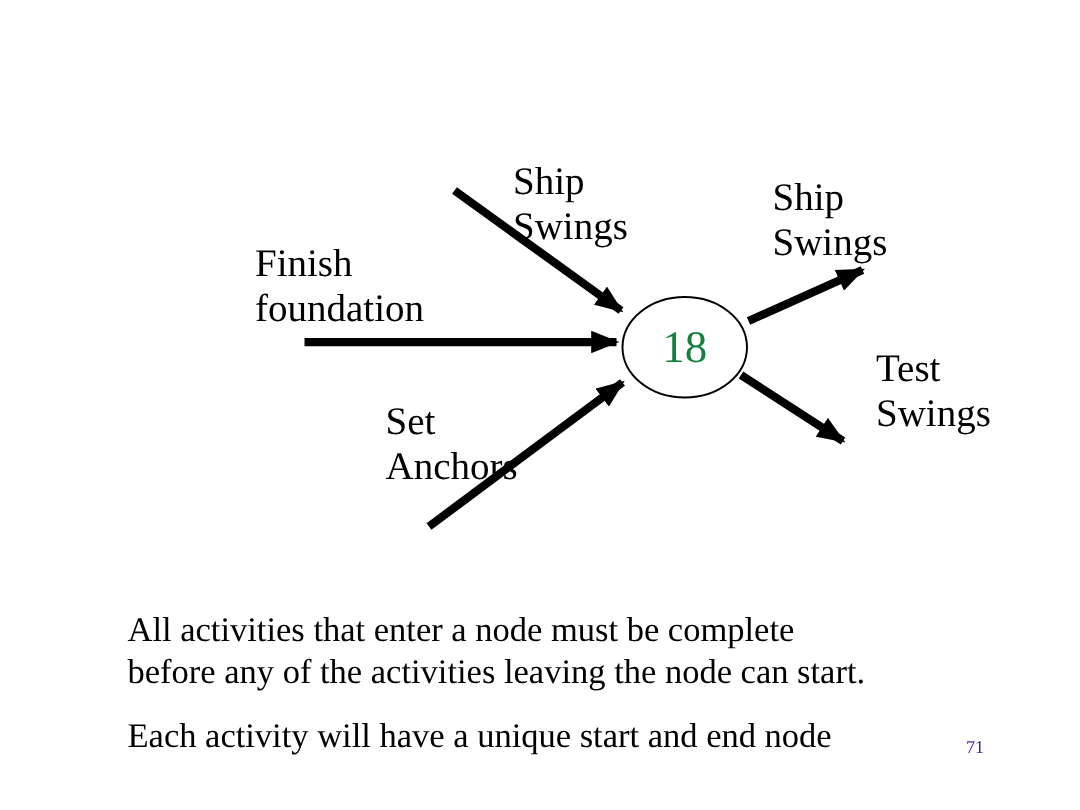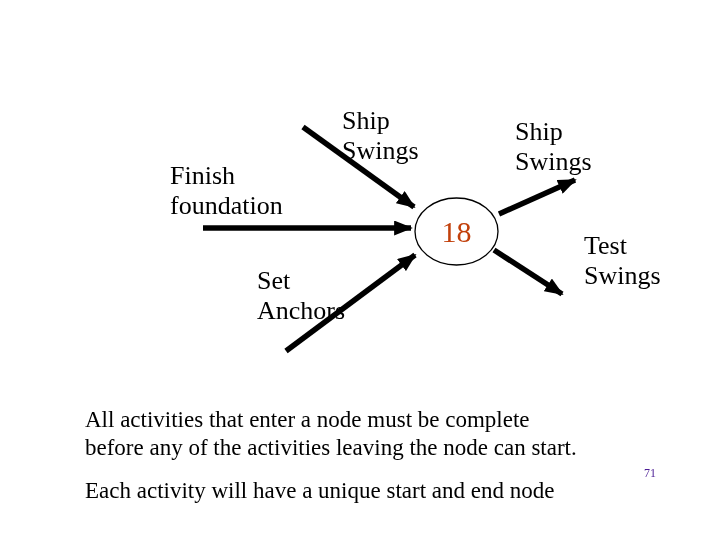--- a/index.html
+++ b/index.html
@@ -33,36 +33,36 @@
   .node-number {
     position: absolute;
     left: 415px;
     top: 198px;
     width: 83px;
     height: 67px;
     display: flex;
     align-items: center;
     justify-content: center;
     font-size: 30px;
-    color: #c2410c;
+    color: #15803d;
   }
   .note {
     position: absolute;
     left: 85px;
     font-size: 23px;
     line-height: 28px;
     white-space: pre-line;
     color: #000000;
   }
   .note-rule   { top: 406px; }
   .note-unique { top: 477px; }
   .page-number {
     position: absolute;
     left: 644px;
-    top: 466px;
+    top: 491px;
     font-size: 12px;
     color: #4c1d95;
   }
 </style>
 </head>
 <body>
 
 <div class="slide">
 
   <svg class="diagram-svg" viewBox="0 0 720 540" xmlns="http://www.w3.org/2000/svg">

